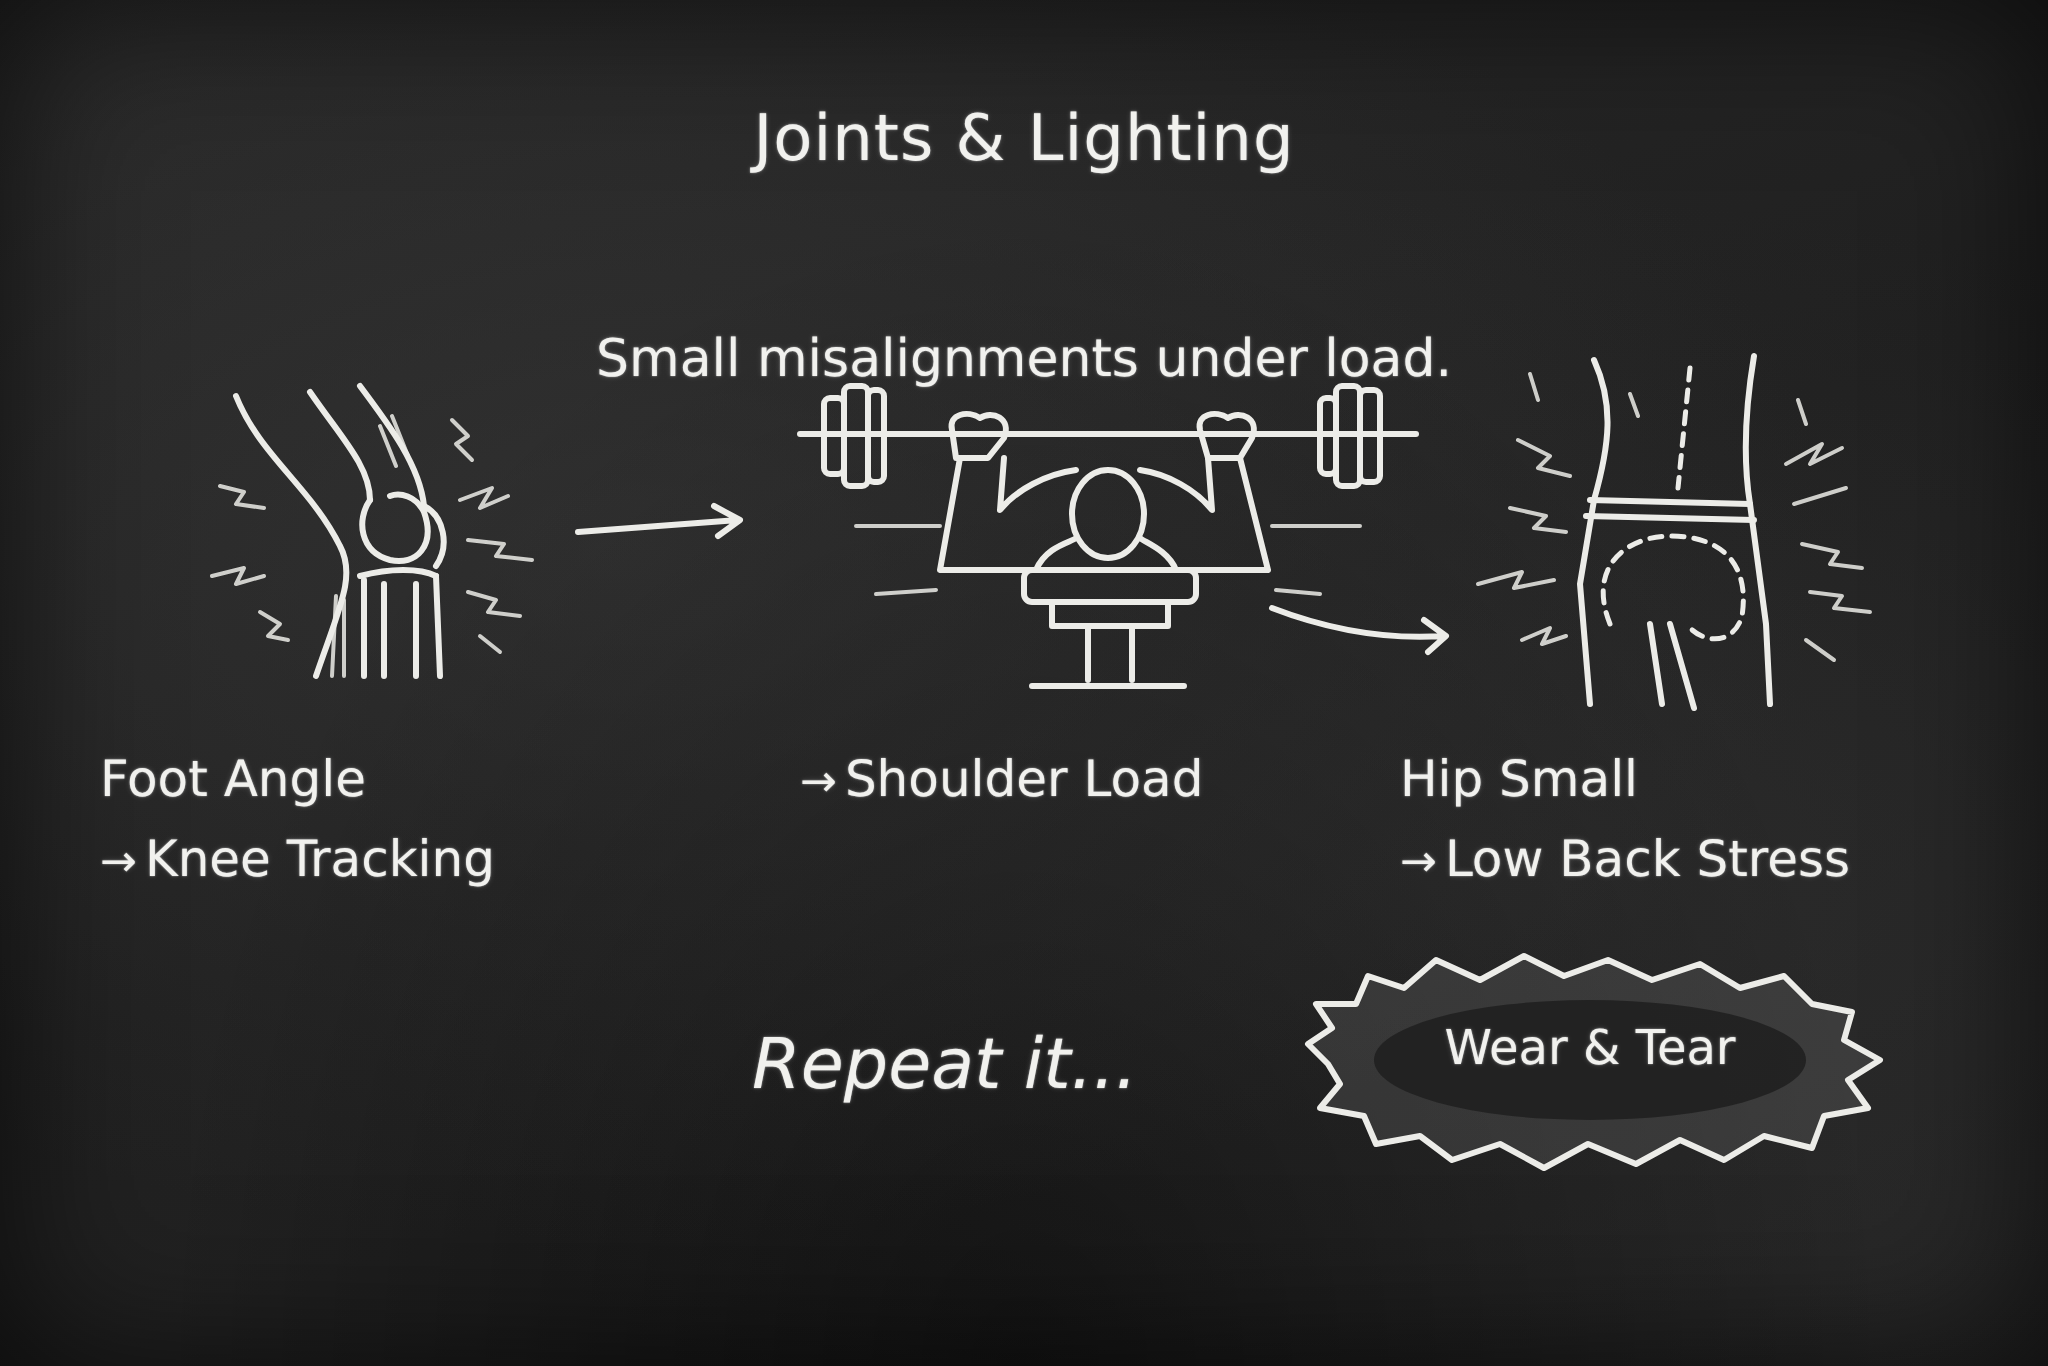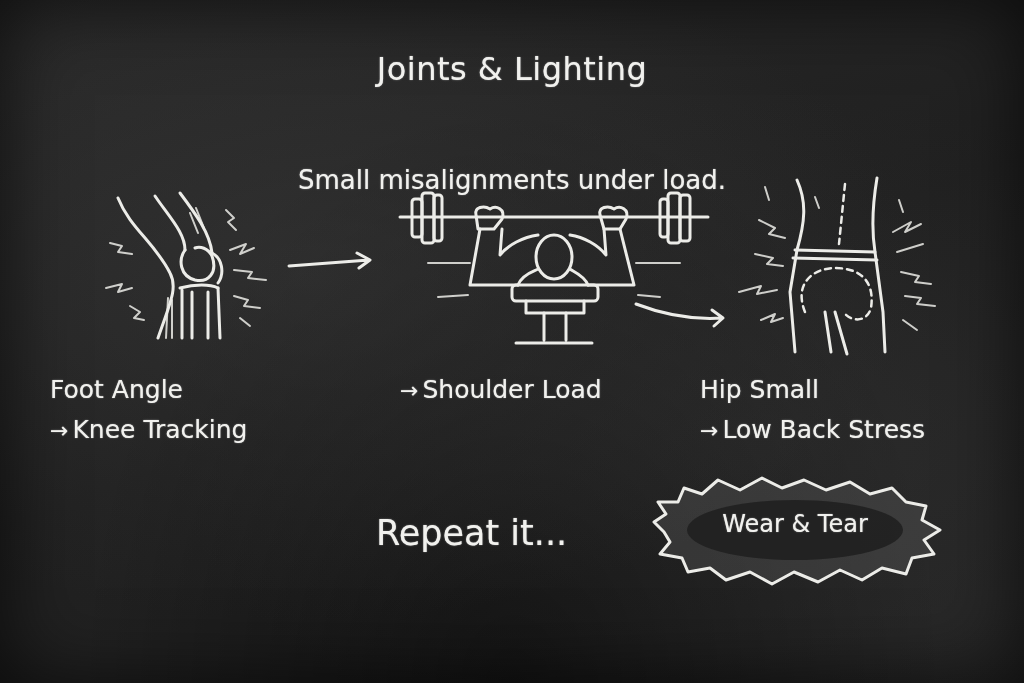--- a/index.html
+++ b/index.html
@@ -26,21 +26,21 @@
   .subtitle {
     position:absolute; top:120px; left:0; width:1024px; text-align:center;
     font-size:26px;
     margin-top:45px;
   }
   .label {
     position:absolute; text-align:left; font-size:25px; line-height:40px;
   }
   .label .arrow { font-size:22px; margin-right:4px; }
   .repeat {
-    position:absolute; left:376px; top:513px; font-size:35px;
+    position:absolute; left:376px; top:513px; font-size:35px;font-style:italic;
   }
   .badge {
     position:absolute; left:644px; top:472px; width:302px; height:116px;
   }
   .badge svg { position:absolute; left:0; top:0; }
   .badge-text {
     position:absolute; left:0; top:38px; width:100%; text-align:center;
     font-size:24px;
   }
   svg.ill { position:absolute; }

